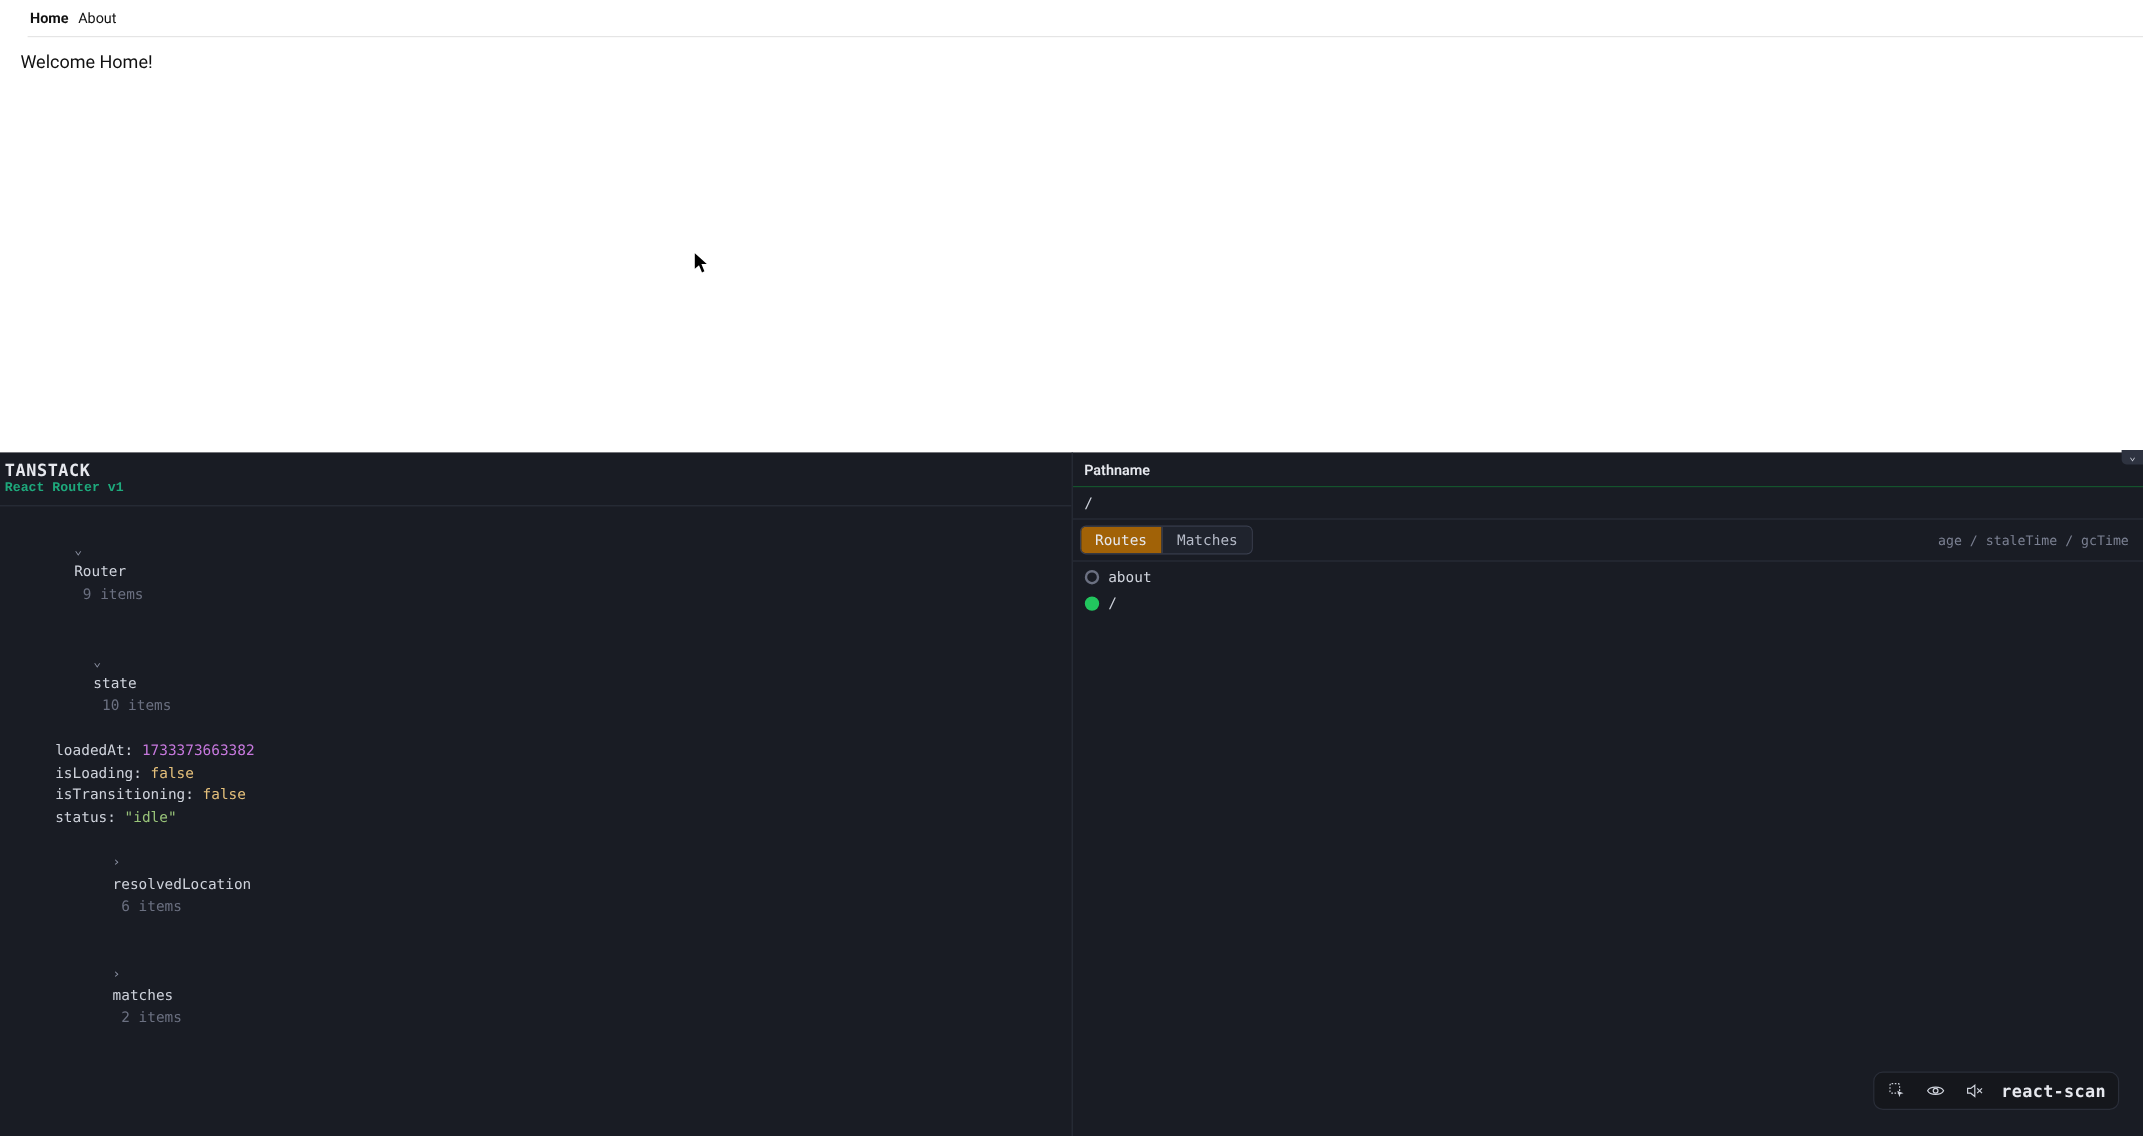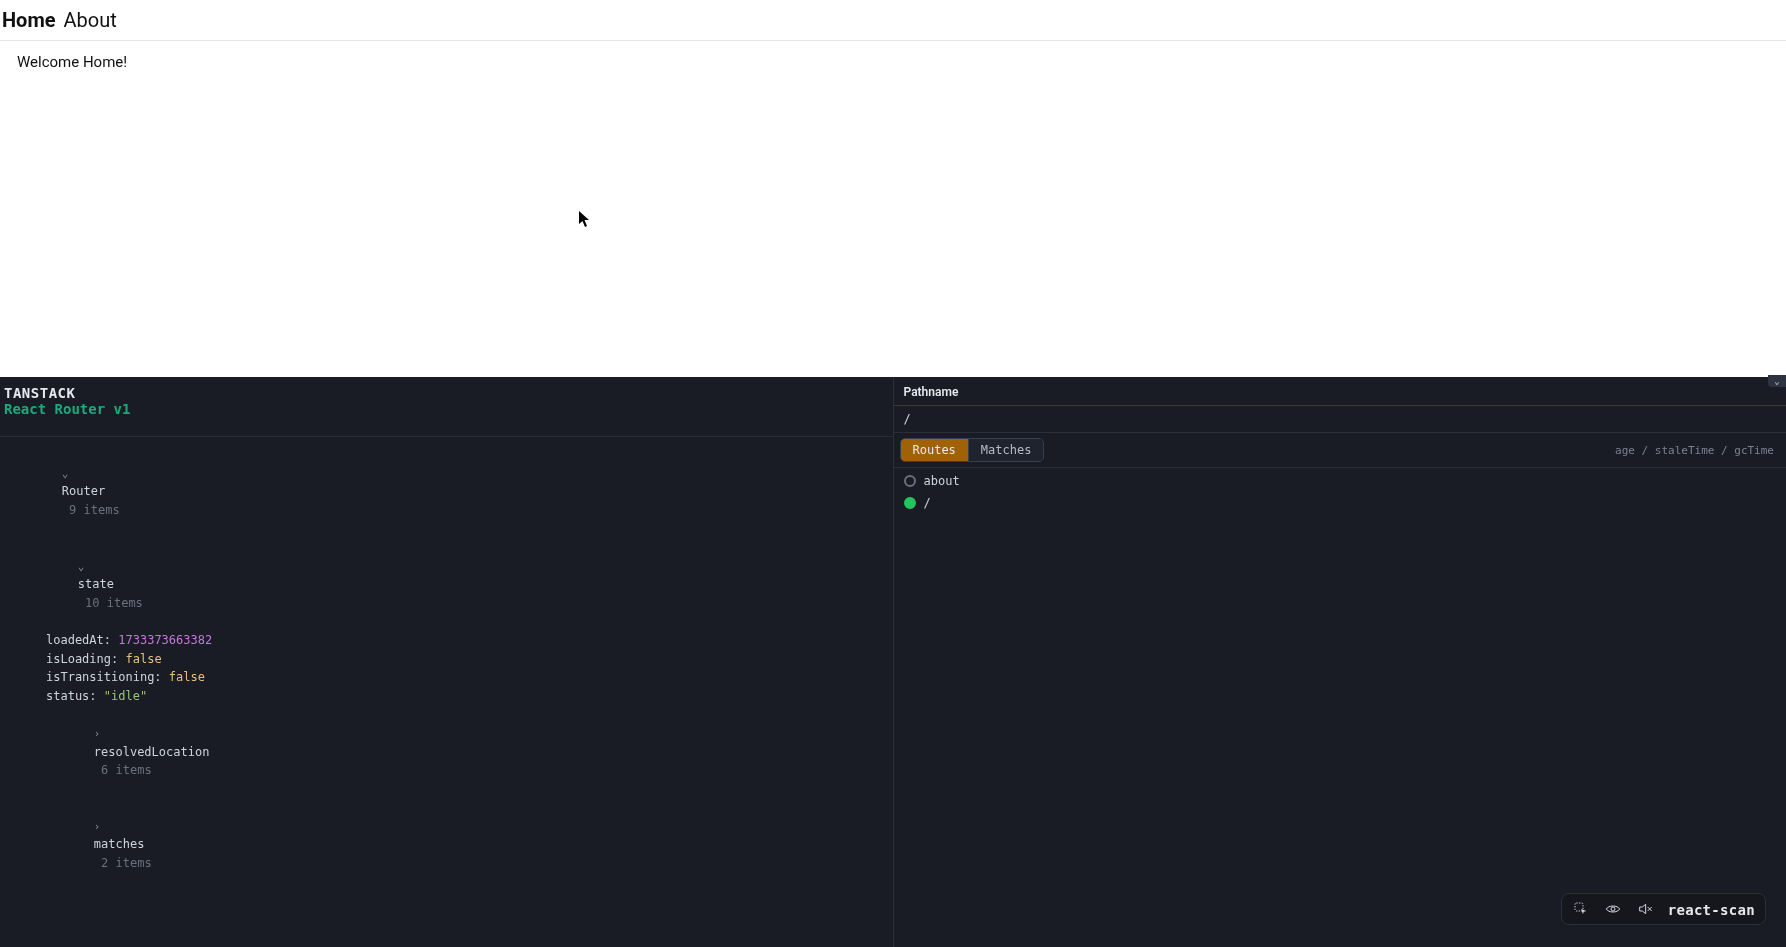--- a/index.html
+++ b/index.html
@@ -11,21 +11,22 @@
   overflow: hidden;
   position: relative;
 }
 
 
 .nav {
   display: flex;
   gap: 8px;
   padding: 8px 2px;
   border-bottom: 1px solid #e5e5e5;
-  font-size: 20px;
+  font-size: 12px;
+  margin-left: 23px;
 }
 .nav a { text-decoration: none; color: #111; }
 .nav a.active { font-weight: 700; }
 
 
 .content {
   padding: 12px 17px;
   font-size: 15px;
   color: #111;
 }
@@ -63,25 +64,25 @@
 }
 .devtools .right {
   flex: 1;
   overflow: hidden;
   display: flex;
   flex-direction: column;
 }
 
 
 .brand-row {
-  padding: 8px 4px 19px 4px;
+  padding: 8px 4px 8px 4px;
   border-bottom: 1px solid #2a2e39;
 }
 .brand { font-weight: 800; letter-spacing: 0.5px; font-size: 14px; color: #e6e8ee; }
-.brand-sub { font-size: 14px; color: #1ea97c; font-weight: 600; }
+.brand-sub { font-size: 11px; color: #1ea97c; font-weight: 600; font-family: Liberation Mono, monospace; }
 
 
 .tree {
   padding: 8px 4px 20px 4px;
   line-height: 1.55;
   overflow-y: auto;
 }
 .tree-line { white-space: pre; }
 .caret {
   display: inline-block;

